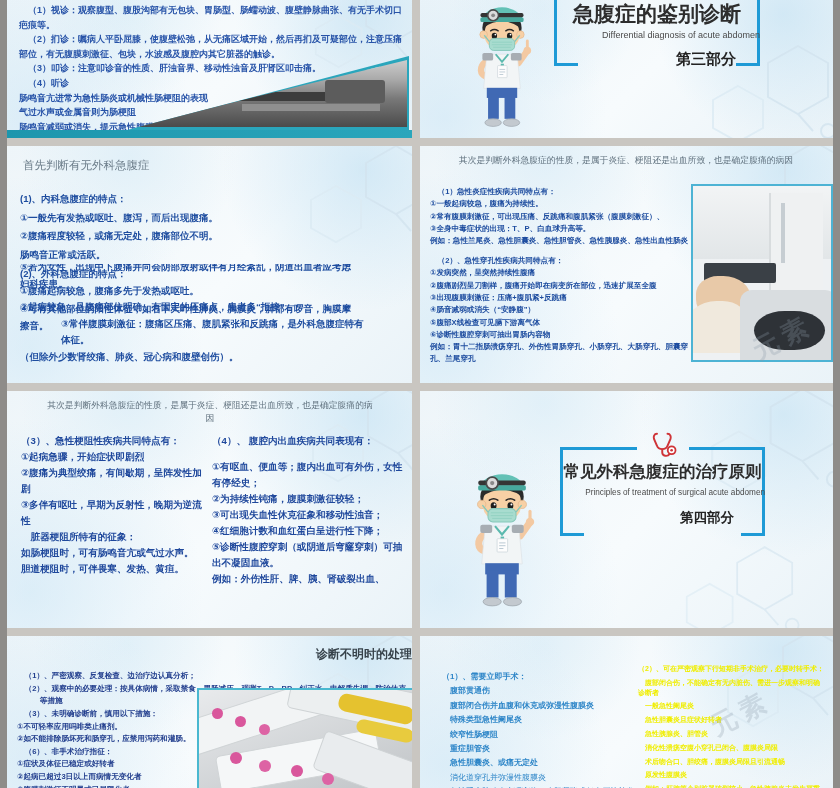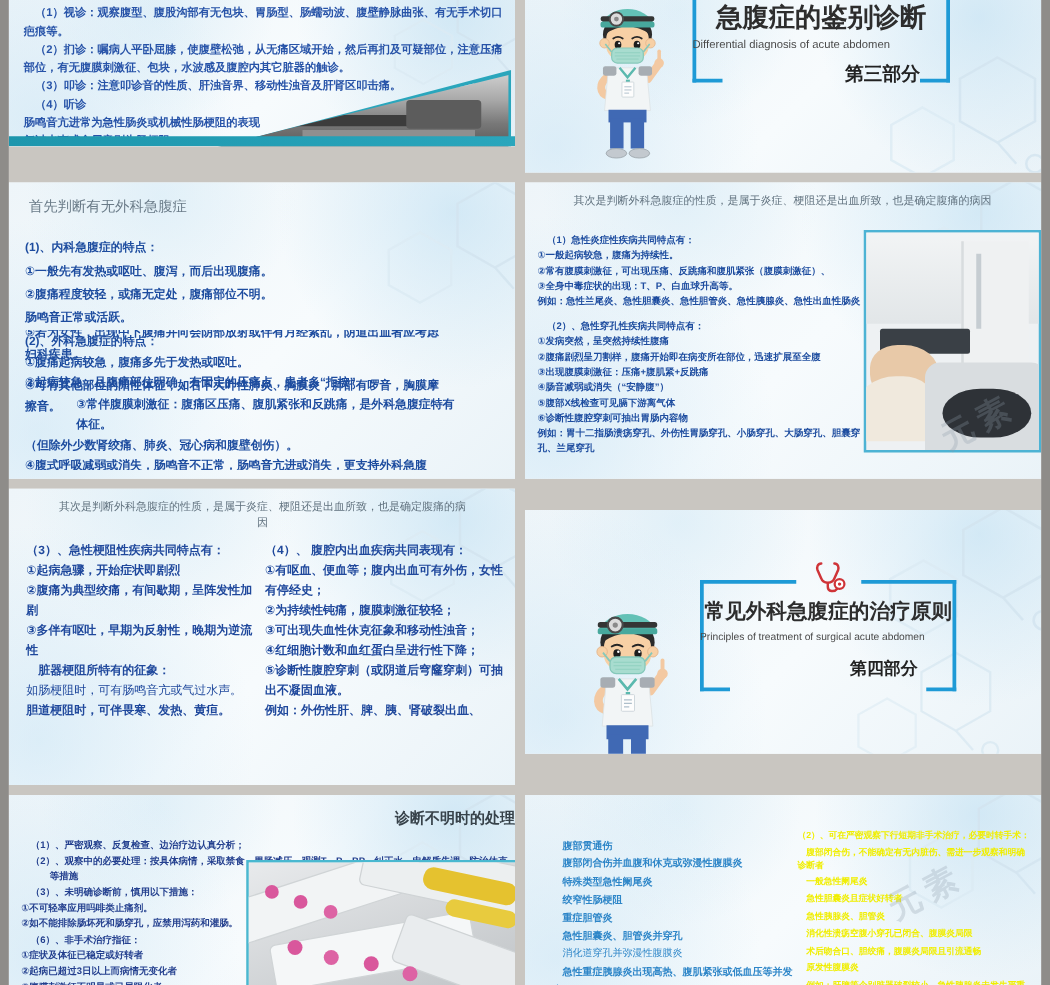--- a/index.html
+++ b/index.html
@@ -39,21 +39,21 @@
   .frame .fl,.frame .fr{position:absolute;top:0;bottom:0;width:3px;background:var(--fb)}
   .frame .fl{left:0}.frame .fr{right:0}
   .frame .ftl,.frame .ftr{position:absolute;top:0;height:3px;background:var(--fb)}
   .frame .ftl{left:0;width:calc(50% - 26px)}
   .frame .ftr{right:0;width:calc(50% - 26px)}
   .frame .fbl,.frame .fbr{position:absolute;bottom:0;width:24px;height:3px;background:var(--fb)}
   .frame .fbl{left:0}.frame .fbr{right:0}
   .steth{position:absolute;left:50%;transform:translateX(-50%)}
 
   .bigtitle{position:absolute;width:100%;text-align:center;color:#2d2d2d;font-weight:bold}
-  .subtitle{position:absolute;width:100%;text-align:left;color:#4a4a4a}
+  .subtitle{position:absolute;width:100%;text-align:right;color:#4a4a4a}
   .partlbl{position:absolute;color:#222;font-weight:bold}
 
   .doc{position:absolute}
 
   .photo{position:absolute;border:2px solid #4db3d4;overflow:hidden;background:#eef1f3}
 
   .wm{position:absolute;color:rgba(140,155,168,.28);font-size:26px;font-weight:bold;
       transform:rotate(-28deg);letter-spacing:6px;pointer-events:none}
 
   .col{position:absolute}
@@ -123,21 +123,21 @@
       <path d="M19 26 L19 30 C19 35 26 36 29 32" fill="none" stroke="#cf3438" stroke-width="2.6" stroke-linecap="round"></path>
       <circle cx="31.5" cy="27" r="5.2" fill="#fff" stroke="#cf3438" stroke-width="2.4"></circle>
       <circle cx="31.5" cy="27" r="1.8" fill="#cf3438"></circle>
     </symbol>
   </defs>
 </svg>
 
 <div class="edge left"></div>
 <div class="edge right"></div>
 
-<div class="slide" style="left:7px;top:0;width:405px;height:117px">
+<div class="slide" style="left:7px;top:0;width:405px;height:138px">
   <svg class="hex" style="right:-20px;top:-30px;width:150px;height:110px">
       <use href="#hexes"></use>
     </svg>
   <div class="col" style="left:12px;top:3px;width:388px">
       <div class="ln s1ln">　（1）视诊：观察腹型、腹股沟部有无包块、胃肠型、肠蠕动波、腹壁静脉曲张、有无手术切口疤痕等。</div>
       <div class="ln s1ln">　（2）扪诊：嘱病人平卧屈膝，使腹壁松弛，从无痛区域开始，然后再扪及可疑部位，注意压痛部位，有无腹膜刺激征、包块，水波感及腹腔内其它脏器的触诊。</div>
       <div class="ln s1ln">　（3）叩诊：注意叩诊音的性质、肝浊音界、移动性浊音及肝肾区叩击痛。</div>
       <div class="ln s1ln">　（4）听诊</div>
       <div class="ln s1ln">肠鸣音亢进常为急性肠炎或机械性肠梗阻的表现</div>
       <div class="ln s1ln">气过水声或金属音则为肠梗阻</div>
@@ -190,21 +190,20 @@
     <div style="position:absolute;left:0;top:-5px;width:336px">
         <div class="ln" style="color: rgb(29, 76, 159); font-weight: bold; font-size: 9.5px; line-height: 16.5px; margin-bottom: 9px;">⑤若为女性，出现中下腹痛并向会阴部放射或伴有月经紊乱，阴道出血者应考虑妇科疾患。</div>
         <div class="ln" style="color: rgb(29, 76, 159); font-weight: bold; font-size: 9.5px; line-height: 16.5px; margin-bottom: 9px;">④可有其他部位的阳性体征，如右下大叶性肺炎、胸膜炎，肺部有啰音，胸膜摩擦音。</div>
       </div>
     <div style="position:absolute;left:0;top:2px;width:352px">
         <div class="ln" style="color: rgb(29, 76, 159); font-weight: bold; font-size: 9.5px; line-height: 16.5px;">(2)、外科急腹症的特点：</div>
         <div class="ln" style="color: rgb(29, 76, 159); font-weight: bold; font-size: 9.5px; line-height: 16.5px;">①腹痛起病较急，腹痛多先于发热或呕吐。</div>
         <div class="ln" style="color: rgb(29, 76, 159); font-weight: bold; font-size: 9.5px; line-height: 16.5px;">②起病较急，且腹痛部位明确，有固定的压痛点，患者多“拒按”</div>
         <div class="ln" style="color: rgb(29, 76, 159); font-weight: bold; font-size: 9.5px; line-height: 16.5px; margin-left: 41px;">③常伴腹膜刺激征：腹痛区压痛、腹肌紧张和反跳痛，是外科急腹症特有体征。</div>
         <div class="ln" style="color: rgb(29, 76, 159); font-weight: bold; font-size: 9.5px; line-height: 16.5px;">（但除外少数肾绞痛、肺炎、冠心病和腹壁创伤）。</div>
-        <div class="ln" style="color: rgb(29, 76, 159); font-weight: bold; font-size: 9.5px; line-height: 16.5px;">④腹式呼吸减弱或消失，肠鸣音不正常，肠鸣音亢进或消失，更支持外科急腹</div>
       </div>
   </div>
 </div>
 
 <div class="slide" style="left:420px;top:146px;width:413px;height:237px">
   <svg class="hex" style="right:-22px;top:-14px;width:160px;height:120px">
       <use href="#hexes"></use>
     </svg>
   <div class="sergray" style="position:absolute;left:36px;top:8px;width:340px;text-align:center;font-size:8.8px;line-height:13px;color:#5f707d">其次是判断外科急腹症的性质，是属于炎症、梗阻还是出血所致，也是确定腹痛的病因</div>
   <div class="col" style="left:10px;top:40px;width:262px">
@@ -240,35 +239,35 @@
   <svg class="hex" style="right:-26px;top:-16px;width:160px;height:120px">
       <use href="#hexes"></use>
     </svg>
   <div class="sergray" style="position:absolute;left:36px;top:8px;width:334px;text-align:center;font-size:8.8px;line-height:13px;color:#5f707d">其次是判断外科急腹症的性质，是属于炎症、梗阻还是出血所致，也是确定腹痛的病因</div>
   <div class="col" style="left:14px;top:42px;width:183px">
       <div class="ln" style="color: rgb(31, 72, 156); font-weight: bold; font-size: 9.6px; line-height: 16px;">（3）、急性梗阻性疾病共同特点有：</div>
       <div class="ln" style="color: rgb(31, 72, 156); font-weight: bold; font-size: 9.6px; line-height: 16px;">①起病急骤，开始症状即剧烈</div>
       <div class="ln" style="color: rgb(31, 72, 156); font-weight: bold; font-size: 9.6px; line-height: 16px;">②腹痛为典型绞痛，有间歇期，呈阵发性加剧</div>
       <div class="ln" style="color: rgb(31, 72, 156); font-weight: bold; font-size: 9.6px; line-height: 16px;">③多伴有呕吐，早期为反射性，晚期为逆流性</div>
       <div class="ln" style="color: rgb(31, 72, 156); font-weight: bold; font-size: 9.6px; line-height: 16px;">　脏器梗阻所特有的征象：</div>
-      <div class="ln" style="color: rgb(31, 72, 156); font-weight: normal; font-size: 9.6px; line-height: 16px;">如肠梗阻时，可有肠鸣音亢或气过水声。</div>
+      <div class="ln" style="color: rgb(31, 72, 156); font-weight: bold; font-size: 9.6px; line-height: 16px;">如肠梗阻时，可有肠鸣音亢或气过水声。</div>
       <div class="ln" style="color: rgb(31, 72, 156); font-weight: bold; font-size: 9.6px; line-height: 16px;">胆道梗阻时，可伴畏寒、发热、黄疸。</div>
     </div>
   <div class="col" style="left:205px;top:42px;width:197px">
       <div class="ln" style="color: rgb(31, 72, 156); font-weight: bold; font-size: 9.6px; line-height: 16px;">（4）、 腹腔内出血疾病共同表现有：</div>
-      <div class="ln" style="color: rgb(31, 72, 156); font-weight: bold; font-size: 9.6px; line-height: 16px;">①有呕血、便血等；腹内出血可有外伤，女性有停经史；</div>
+      <div class="ln" style="color: rgb(31, 72, 156); font-weight: bold; font-size: 9.6px; line-height: 16px; margin-top: 10px;">①有呕血、便血等；腹内出血可有外伤，女性有停经史；</div>
       <div class="ln" style="color: rgb(31, 72, 156); font-weight: bold; font-size: 9.6px; line-height: 16px;">②为持续性钝痛，腹膜刺激征较轻；</div>
       <div class="ln" style="color: rgb(31, 72, 156); font-weight: bold; font-size: 9.6px; line-height: 16px;">③可出现失血性休克征象和移动性浊音；</div>
       <div class="ln" style="color: rgb(31, 72, 156); font-weight: bold; font-size: 9.6px; line-height: 16px;">④红细胞计数和血红蛋白呈进行性下降；</div>
       <div class="ln" style="color: rgb(31, 72, 156); font-weight: bold; font-size: 9.6px; line-height: 16px;">⑤诊断性腹腔穿刺（或阴道后穹窿穿刺）可抽出不凝固血液。</div>
       <div class="ln" style="color: rgb(31, 72, 156); font-weight: bold; font-size: 9.6px; line-height: 16px;">例如：外伤性肝、脾、胰、肾破裂出血、</div>
     </div>
 </div>
 
-<div class="slide" style="left:420px;top:408px;width:413px;height:195px">
+<div class="slide" style="left:420px;top:391px;width:413px;height:237px">
   <svg class="hex" style="right:-12px;top:-14px;width:170px;height:130px">
       <use href="#hexes"></use>
     </svg>
   <svg class="hex" style="right:30px;bottom:-20px;width:150px;height:110px;opacity:.6">
       <use href="#hexes"></use>
     </svg>
   <div class="frame" style="left:140px;top:56px;width:205px;height:89px">
     <div class="fl"></div>
       <div class="fr"></div>
       <div class="ftl"></div>
@@ -323,26 +322,27 @@
     <div style="position:absolute;left:55%;top:64%;width:12px;height:12px;background:#dd63a4;border-radius:50%"></div>
 
   </div>
 </div>
 
 <div class="slide" style="left:420px;top:636px;width:413px;height:152px">
   <svg class="hex" style="right:-20px;top:-16px;width:160px;height:120px">
       <use href="#hexes"></use>
     </svg>
   <div class="col" style="left:22px;top:34px;width:192px">
+      <div class="ln" style="color: rgb(46, 134, 200); font-weight: bold; font-size: 8px; line-height: 14.4px;">（1）、需要立即手术：</div>
       <div class="ln" style="color: rgb(46, 134, 200); font-weight: bold; font-size: 8px; line-height: 14.4px;">　腹部贯通伤</div>
       <div class="ln" style="color: rgb(46, 134, 200); font-weight: bold; font-size: 8px; line-height: 14.4px;">　腹部闭合伤并血腹和休克或弥漫性腹膜炎</div>
       <div class="ln" style="color: rgb(46, 134, 200); font-weight: bold; font-size: 8px; line-height: 14.4px;">　特殊类型急性阑尾炎</div>
       <div class="ln" style="color: rgb(46, 134, 200); font-weight: bold; font-size: 8px; line-height: 14.4px;">　绞窄性肠梗阻</div>
       <div class="ln" style="color: rgb(46, 134, 200); font-weight: bold; font-size: 8px; line-height: 14.4px;">　重症胆管炎</div>
-      <div class="ln" style="color: rgb(46, 134, 200); font-weight: bold; font-size: 8px; line-height: 14.4px;">　急性胆囊炎、胆管炎并穿孔</div>
+      <div class="ln" style="color: rgb(46, 134, 200); font-weight: bold; font-size: 8px; line-height: 14.4px;">　急性胆囊炎、或痛无定处</div>
       <div class="ln" style="color: rgb(46, 134, 200); font-weight: normal; font-size: 8px; line-height: 14.4px;">　消化道穿孔并弥漫性腹膜炎</div>
       <div class="ln" style="color: rgb(46, 134, 200); font-weight: bold; font-size: 8px; line-height: 14.4px;">　急性重症胰腺炎出现高热、腹肌紧张或低血压等并发症</div>
     </div>
   <div class="col" style="left:218px;top:28px;width:188px">
       <div class="ln" style="color: rgb(240, 238, 0); font-weight: bold; font-size: 7px; line-height: 9.8px; margin-bottom: 4px;">（2）、可在严密观察下行短期非手术治疗，必要时转手术：</div>
       <div class="ln" style="color: rgb(240, 238, 0); font-weight: bold; font-size: 7px; line-height: 9.8px; margin-bottom: 4px;">　腹部闭合伤，不能确定有无内脏伤、需进一步观察和明确诊断者</div>
       <div class="ln" style="color: rgb(240, 238, 0); font-weight: bold; font-size: 7px; line-height: 9.8px; margin-bottom: 4px;">　一般急性阑尾炎</div>
       <div class="ln" style="color: rgb(240, 238, 0); font-weight: bold; font-size: 7px; line-height: 9.8px; margin-bottom: 4px;">　急性胆囊炎且症状好转者</div>
       <div class="ln" style="color: rgb(240, 238, 0); font-weight: bold; font-size: 7px; line-height: 9.8px; margin-bottom: 4px;">　急性胰腺炎、胆管炎</div>
       <div class="ln" style="color: rgb(240, 238, 0); font-weight: bold; font-size: 7px; line-height: 9.8px; margin-bottom: 4px;">　消化性溃疡空腹小穿孔已闭合、腹膜炎局限</div>

